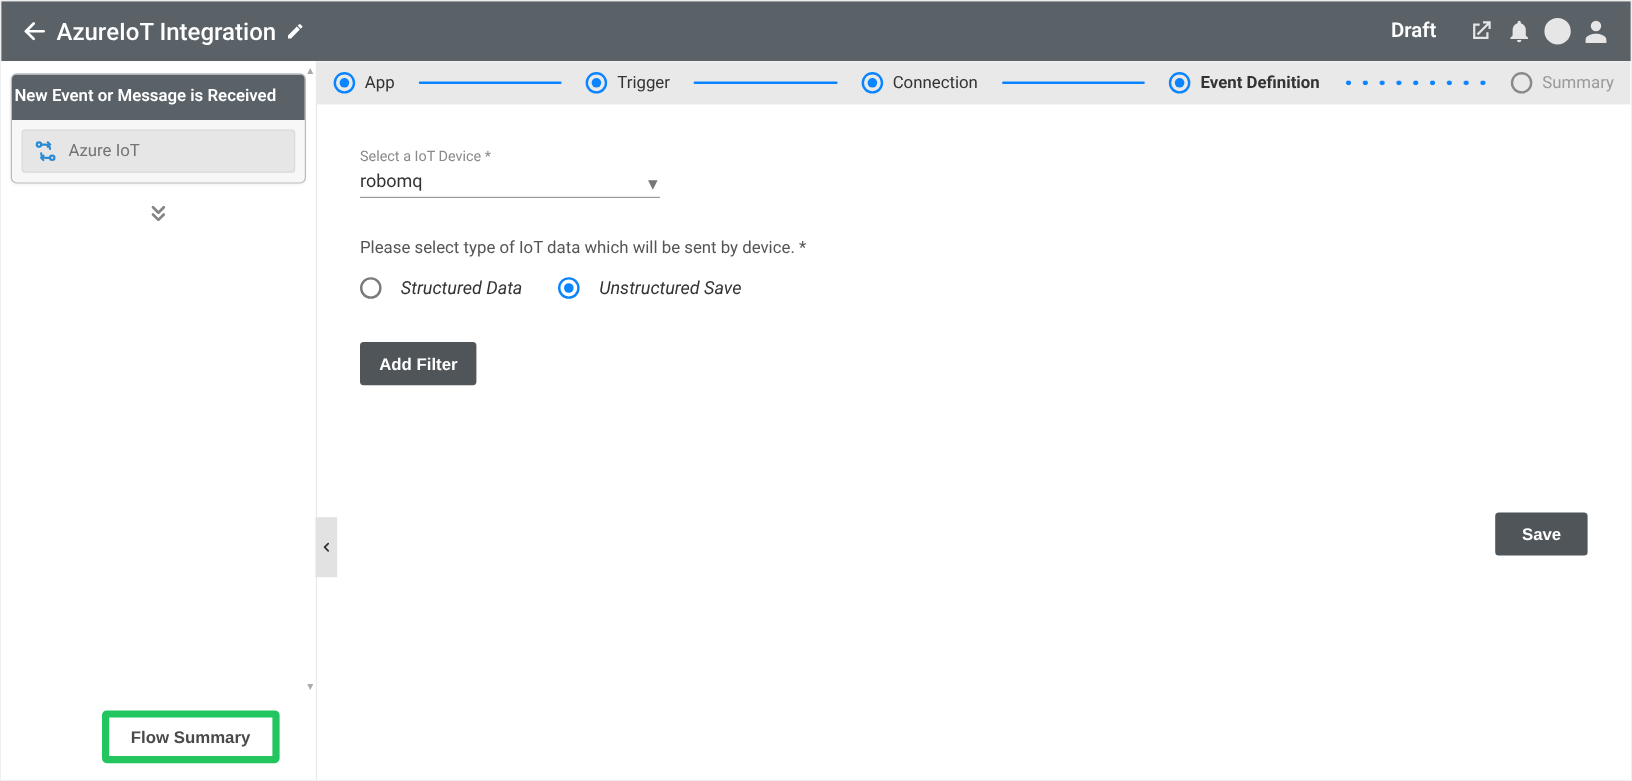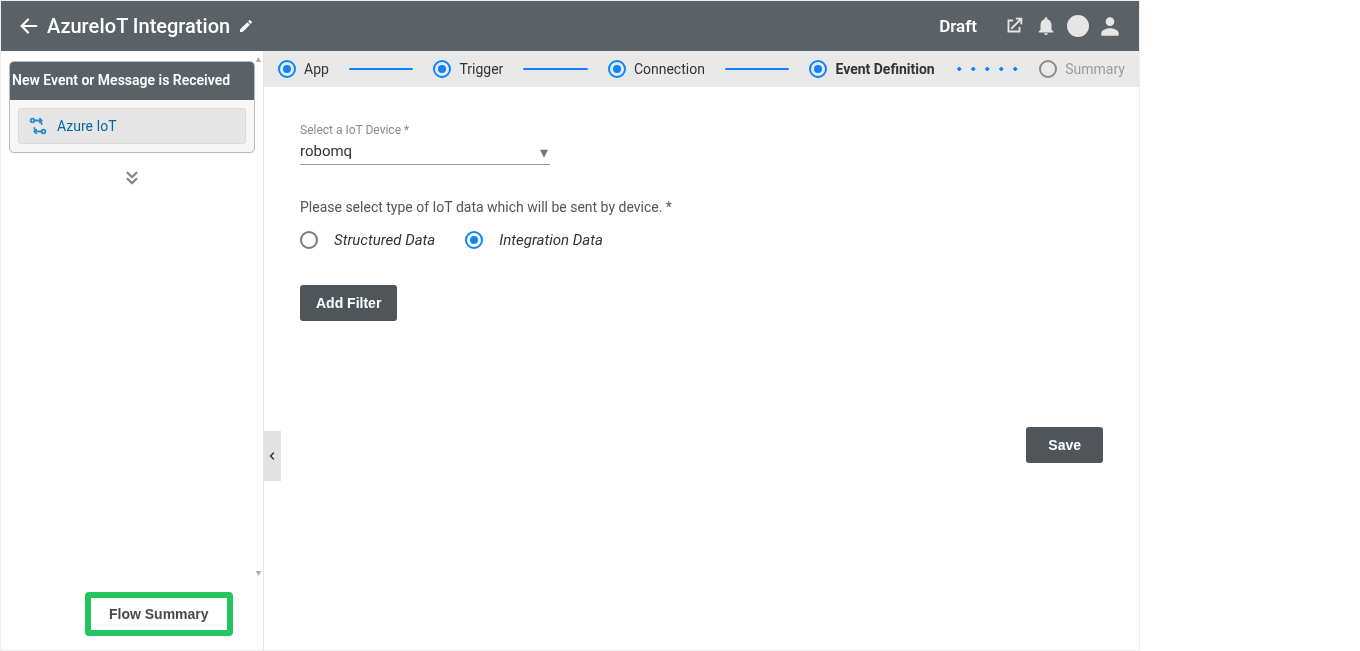--- a/index.html
+++ b/index.html
@@ -1,17 +1,17 @@
 <!DOCTYPE html>
 <html><head>
 <meta charset="utf-8">
 <style>
   * { box-sizing: border-box; }
   html, body { margin:0; padding:0; height:100%; font-family: "Segoe UI", Roboto, Arial, sans-serif; color:#4a4a4a; background:#fff; }
-  .app { width:1140px; height:651px; display:flex; flex-direction:column; overflow:hidden; border:1px solid #eee;}
+  .app { width:1360px; height:651px; display:flex; flex-direction:column; overflow:hidden; border:1px solid #eee;}
   
   .header { height:50px; background:#5a6268; color:#fff; display:flex; align-items:center; padding:0 14px; flex:0 0 auto;}
   .hdr-back { width:28px; height:28px; display:flex; align-items:center; justify-content:center; cursor:pointer; }
   .hdr-title { font-size:20px; font-weight:500; margin-left:4px; margin-right:6px;}
   .hdr-edit { width:20px; height:20px; cursor:pointer; display:flex; align-items:center; justify-content:center;}
   .hdr-nav { display:flex; gap:28px; margin-left:155px; font-size:18px;}
   .hdr-nav-item { cursor:pointer; color:#b7bcbf; position:relative; padding-bottom:2px;}
   .hdr-nav-item.active { color:#fff; font-weight:600;}
   .hdr-nav-item.active::after{content:''; position:absolute; left:50%; transform:translateX(-50%); bottom:-13px; width:0;height:0;border-left:7px solid transparent;border-right:7px solid transparent;border-bottom:7px solid #e9e9e9;}
   .hdr-spacer{flex:1;}
@@ -21,21 +21,21 @@
   
   .body { flex:1 1 auto; display:flex; background:#fff; position:relative; overflow:hidden;}
   .sidebar { width:262px; flex:0 0 auto; position:relative; padding:10px 8px; background:#fff;}
   .side-resize-arrow{ position:absolute; right:2px; top:2px; color:#aaa; font-size:10px;}
   .side-resize-arrow2{ position:absolute; right:2px; bottom:72px; color:#aaa; font-size:10px;}
   .card { border:1px solid #b7bcbf; border-radius:5px; overflow:hidden; background:#f7f7f7; box-shadow:0 1px 2px rgba(0,0,0,0.05);}
   .card-hdr{ background:#5a6268; color:#fff; font-size:14px; font-weight:600; padding:10px 2px; line-height:1.25;}
   .card-body{ padding:8px;}
   .node-chip{ background:#e6e6e6; border:1px solid #d9d9d9; border-radius:3px; height:36px; display:flex; align-items:center; padding:0 8px; cursor:pointer;}
   .node-icon{ width:22px; height:22px; margin-right:8px; display:flex; align-items:center; justify-content:center;}
-  .node-label{ font-size:14px; color:#0369a1;}
+  .node-label{ font-size:14px; color:#737373;}
   .arrow-down-double{ text-align:center; color:#858585; font-size:18px; margin-top:16px;}
   .flow-summary-btn{ position:absolute; left:84px; bottom:14px; border:6px solid #22c55e; border-radius:4px; padding:8px 18px; font-size:14px; font-weight:600; color:#4a4a4a; background:#fff; cursor:pointer;}
   
   .collapse-handle{ position:absolute; left:262px; top:380px; width:18px; height:50px; background:#e2e2e2; display:flex; align-items:center; justify-content:center; cursor:pointer; z-index:5;}
   
   .main{ flex:1 1 auto; display:flex; flex-direction:column; border-left:1px solid #e4e4e4; overflow:hidden;}
   .stepbar{ height:36px; background:#e9e9e9; display:flex; align-items:center; padding:0 14px; gap:20px; flex:0 0 auto;}
   .step{ display:flex; align-items:center; gap:8px; cursor:pointer;}
   .step-circle{ width:18px; height:18px; border-radius:50%; border:2px solid; display:flex; align-items:center; justify-content:center;}
   .step-circle.fill::after{content:''; width:8px; height:8px; border-radius:50%; background:#0a84ff;}
@@ -189,21 +189,21 @@
           <div class="radio">
             <span class="r-outer grey">
                 <span class="r-inner"></span>
               </span>
             <span class="radio-label">Structured Data</span>
           </div>
           <div class="radio">
             <span class="r-outer blue">
                 <span class="r-inner on"></span>
               </span>
-            <span class="radio-label">Integration Data</span>
+            <span class="radio-label">Unstructured Save</span>
           </div>
         </div>
 
         <button class="btn-dark">Add Filter</button>
 
         <div class="save-wrap">
           <button class="btn-dark">Save</button>
         </div>
       </div>
     </div>

